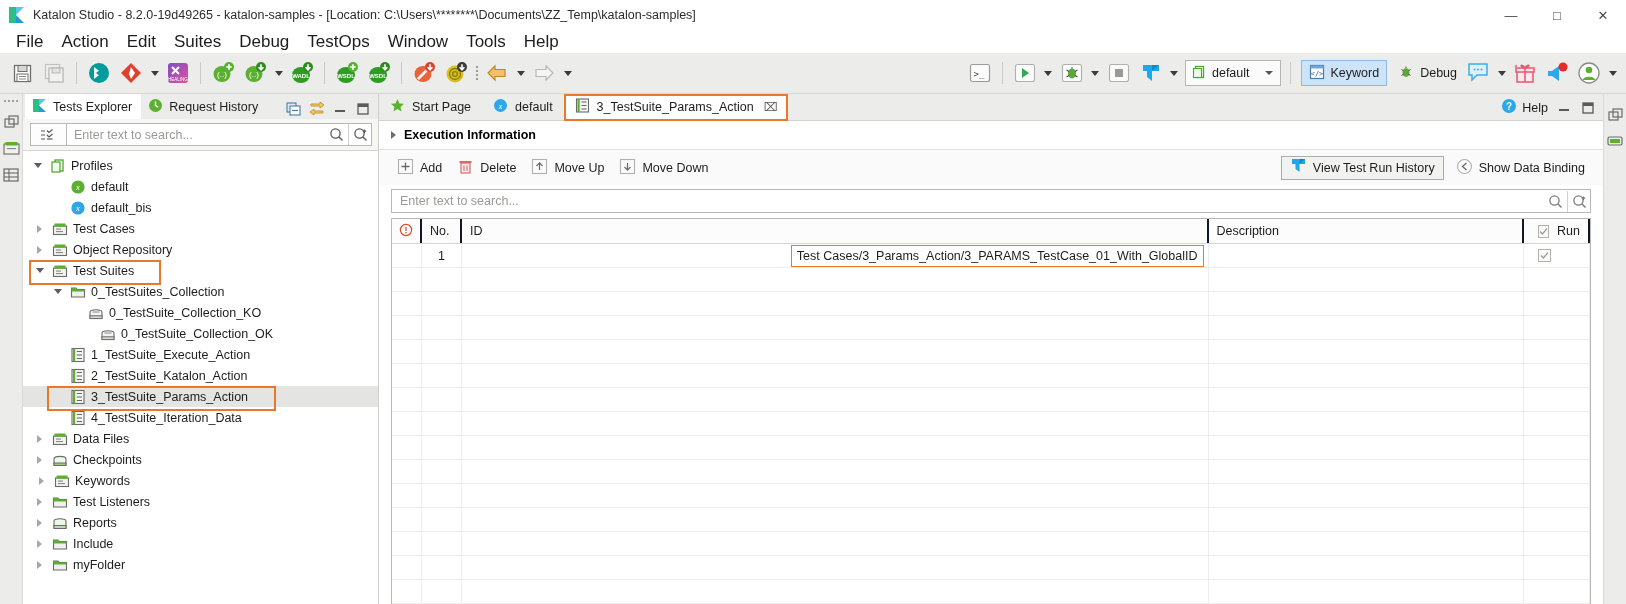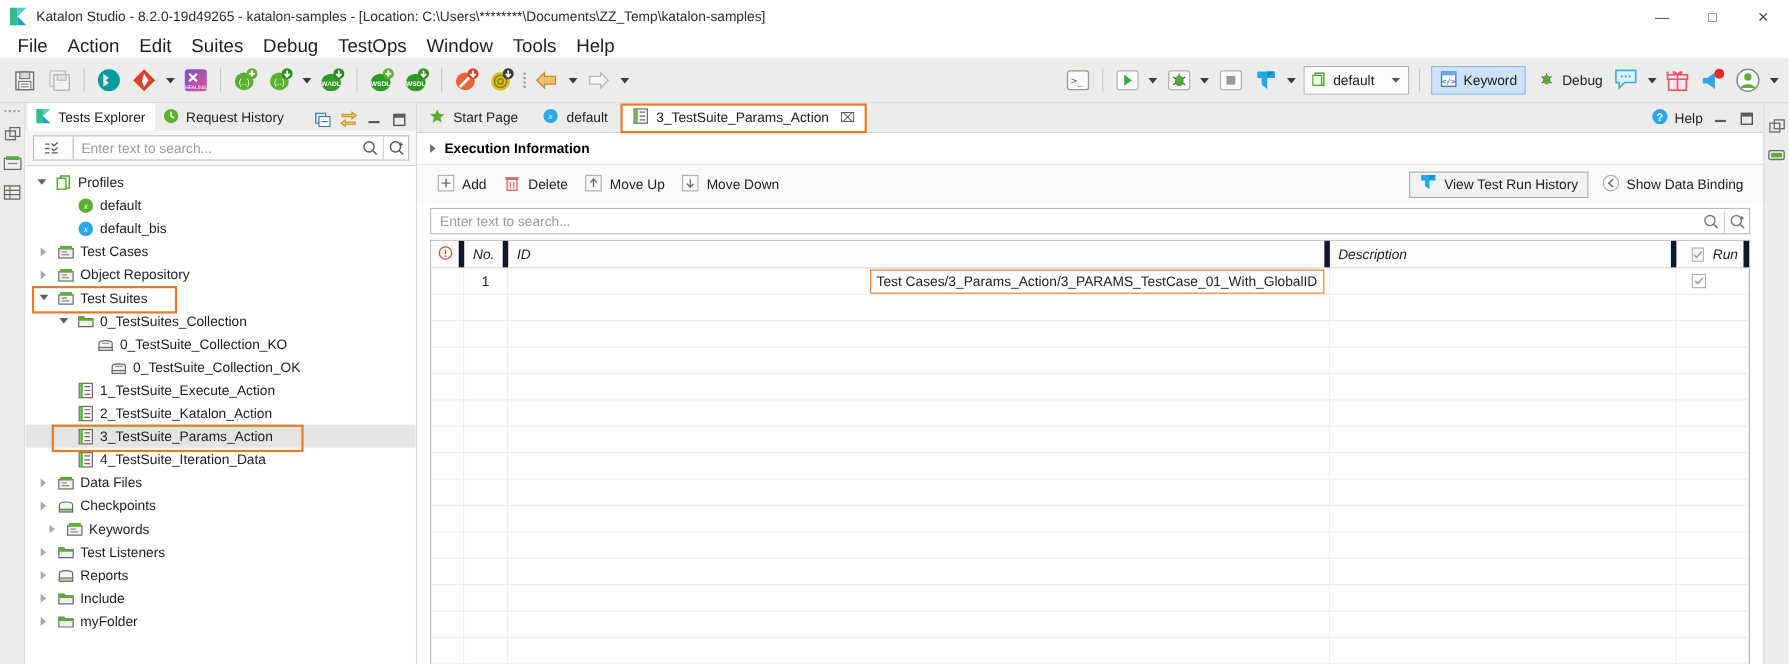--- a/index.html
+++ b/index.html
@@ -204,22 +204,21 @@
     font-family: "Liberation Sans", sans-serif; background: transparent;
   }
   .tc-search input::placeholder { color: #9a9a98; }
 
   .grid-wrap { flex: 1 1 auto; margin: 3px 12px 0 12px; border: 1px solid #b9b9b7;
                border-bottom: none; display: flex; flex-direction: column; min-height: 0; background: #fff; }
   .grid-head { height: 25px; flex: 0 0 25px; display: flex; background: #fcfcfc;
                border-bottom: 1px solid #d7d7d5; }
   .gh {
     display: flex; align-items: center; padding: 0 8px; font-size: 12.5px; color: #1d1d1d;
-    border-right: 5px solid #0f172a;
-    font-style: italic;
+    border-right: 2px solid #0f172a;
   }
   .grid-body { flex: 1 1 auto; position: relative; overflow: hidden; }
   .grow { height: 24px; display: flex; border-bottom: 1px solid #ededeb; }
   .gc { display: flex; align-items: center; padding: 0 8px; font-size: 12.5px;
         border-right: 1px solid #ededeb; }
   .gc.center { justify-content: center; padding: 0; }
   .id-cell { position: relative; justify-content: flex-end; }
   .id-box {
     border: 1px solid #e8792a; height: 22px; display: inline-flex; align-items: center;
     padding: 0 5px; font-size: 12.5px; color: #1d1d1d; background: #fff;
@@ -828,21 +827,21 @@
               <i class="chev-r"></i>
             </span>
             <span class="tico">
               <svg width="16" height="16" viewBox="0 0 16 16">
                 <path d="M2 13 L2 7 C2 3.5 14 3.5 14 7 L14 13 Z" fill="#eef7ea" stroke="#6a6a68" stroke-width="1.1"></path>
                 <rect x="2" y="11" width="12" height="2.5" fill="#9ccb82" stroke="#6a6a68" stroke-width="1"></rect>
               </svg>
             </span>
             <span>Checkpoints</span>
           </div>
-          <div class="tnode" style="padding-left: 18px;">
+          <div class="tnode" style="padding-left: 12px;">
             <span class="twist">
               <i class="chev-r"></i>
             </span>
             <span class="tico">
               <svg width="16" height="16" viewBox="0 0 16 16">
                 <rect x="1.5" y="5" width="13" height="8.5" fill="#f2f2f0" stroke="#6a6a68" stroke-width="1.1"></rect>
                 <rect x="2.5" y="2.5" width="11" height="3.2" fill="#5cb030"></rect>
                 <rect x="4" y="7.5" width="5" height="1.1" fill="#8a8a88"></rect>
                 <rect x="4" y="10" width="7" height="1.1" fill="#8a8a88"></rect>
               </svg>

